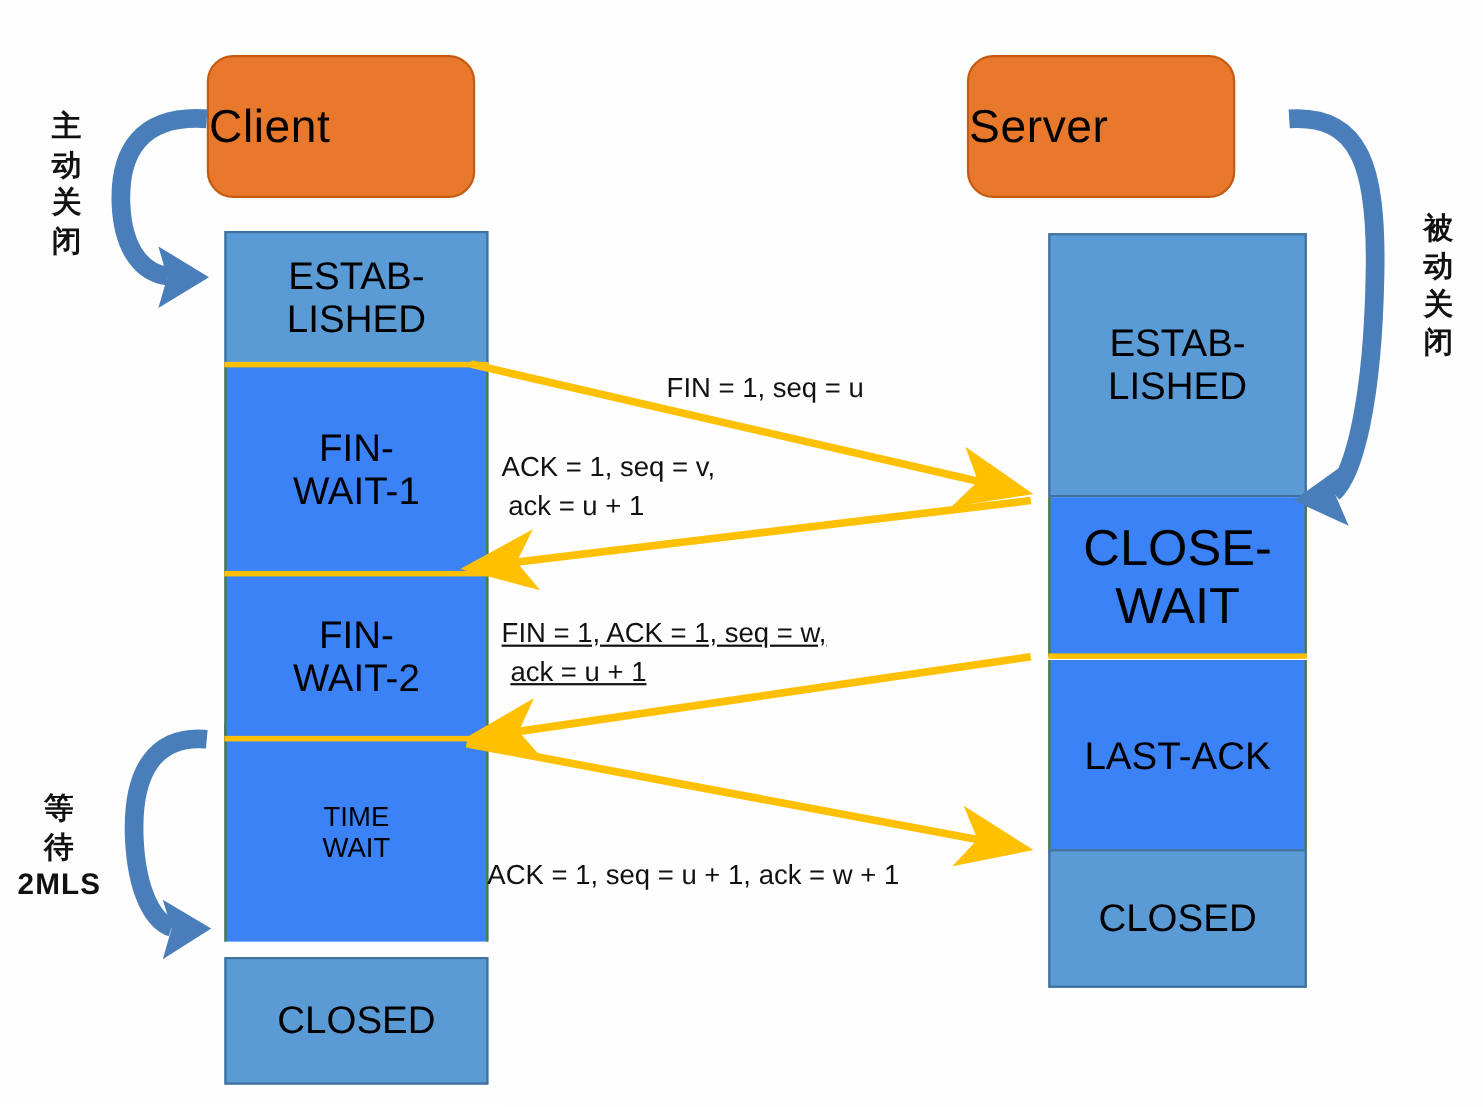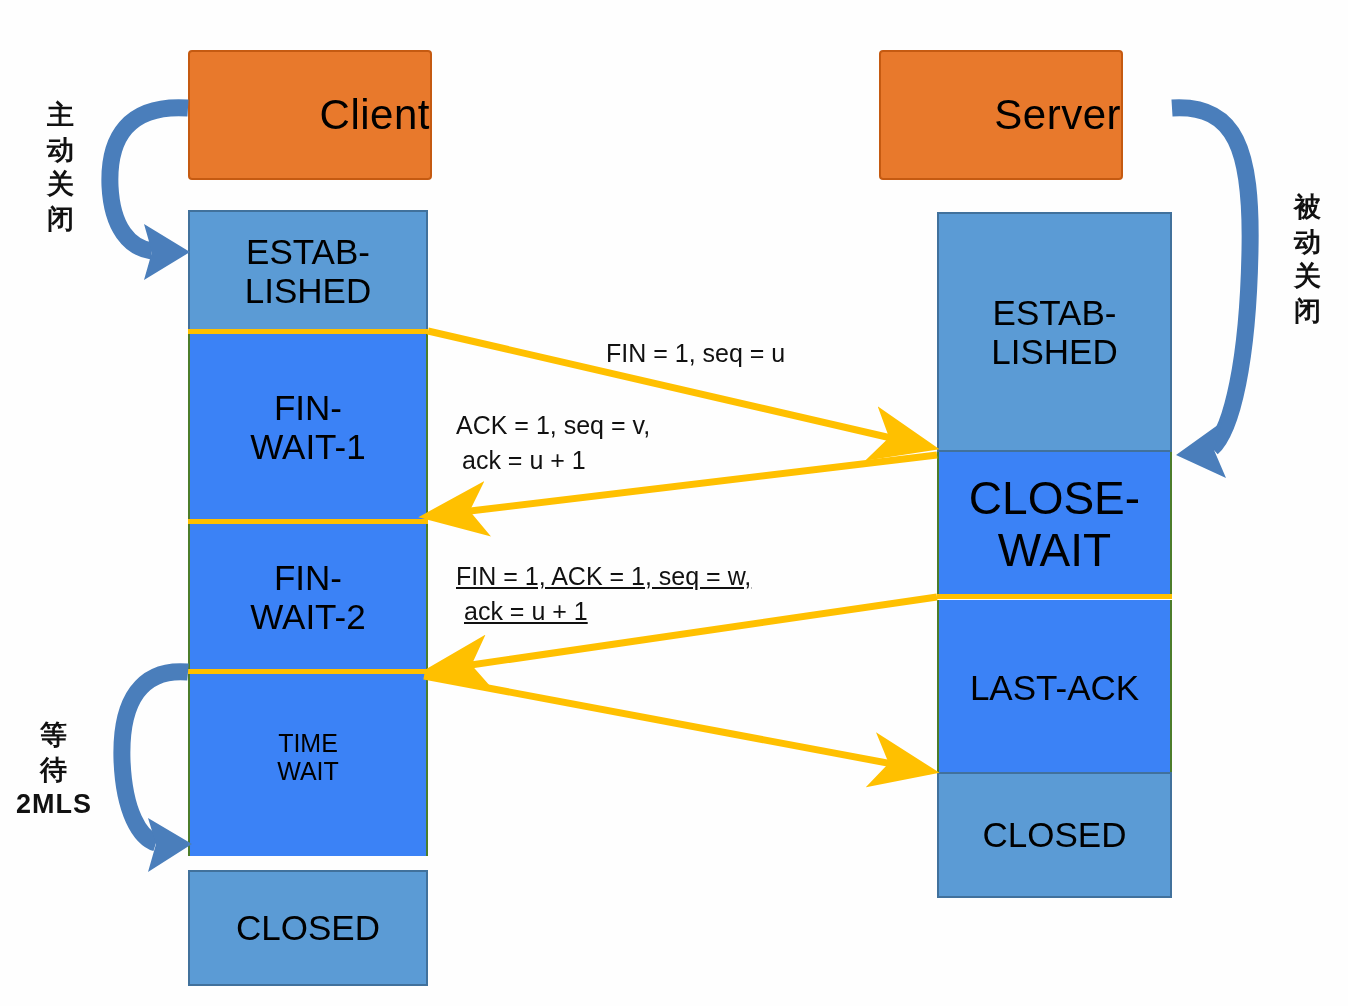--- a/index.html
+++ b/index.html
@@ -12,29 +12,29 @@
     width:1348px;
     height:1006px;
     background:#fefefe;
     overflow:hidden;
   }
   
   .endpoint{
     position:absolute;
     background:#E8792C;
     border:2px solid #C55A11;
-    border-radius:4px;
-    display:flex;align-items:center;justify-content:flex-end;
+    border-radius:24px;
+    display:flex;align-items:center;justify-content:flex-start;
     color:#000;
     font-size:42px;
     font-weight:400;
     letter-spacing:0.5px;
   }
   
-  .col{position:absolute;}
+  .col{position:absolute;margin-left:16px;}
   .state{
     position:absolute;
     left:0;right:0;
     display:flex;
     flex-direction:column;
     align-items:center;
     justify-content:center;
     color:#000;
     text-align:center;
     line-height:1.12;
@@ -207,14 +207,17 @@
   <div class="msg" style="left:456px;top:408px;">
     <span class="ln">ACK = 1, seq = v,</span>
     <span class="ln" style="padding-left:6px;">ack = u + 1</span>
   </div>
 
   <div class="msg" style="left:456px;top:559px;text-decoration:underline;">
     <span class="ln">FIN = 1, ACK = 1, seq = w,</span>
     <span class="ln" style="padding-left:8px;">ack = u + 1</span>
   </div>
 
+  <div class="msg" style="left:443px;top:779px;">
+    <span class="ln">ACK = 1, seq = u + 1, ack = w + 1</span>
+  </div>
 
 </div>
 
 </body></html>

